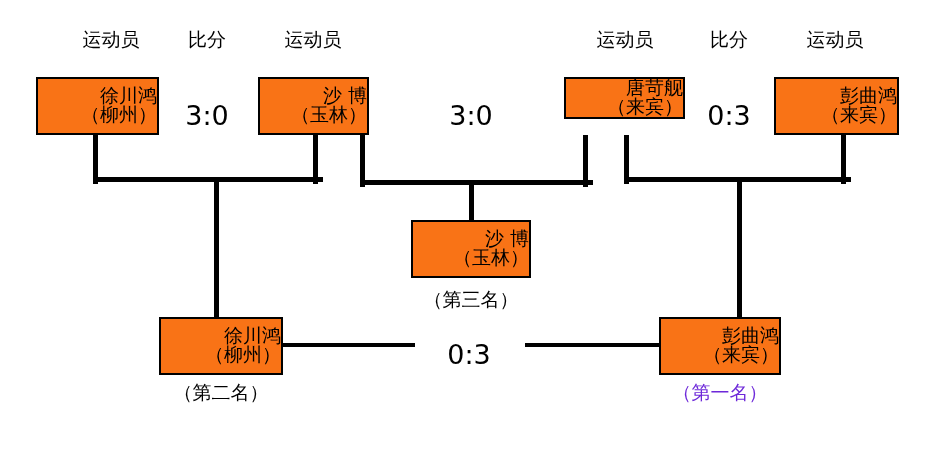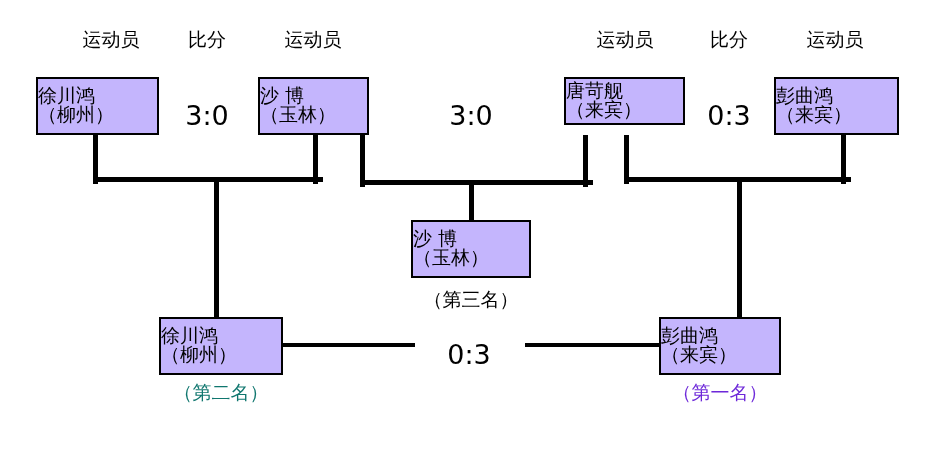--- a/index.html
+++ b/index.html
@@ -22,24 +22,24 @@
     line-height:1;
     white-space:nowrap;
     text-align:center;
     letter-spacing:0px;
   }
   
   .pbox{
     position:absolute;
     box-sizing:border-box;
     border:2px solid #000;
-    background:#c4b5fd;
+    background:#f97316;
     display:flex;
     flex-direction:column;
-    align-items:flex-start;
+    align-items:flex-end;
     justify-content:center;
     line-height:1.12;
     font-size:19px;
     color:#000;
     white-space:nowrap;
   }
   .pbox .pname{letter-spacing:0px;}
   .pbox .pcity{letter-spacing:0px;font-family:Liberation Mono, monospace;}
   
   .score{
@@ -91,21 +91,21 @@
     <div class="ln" style="left: 281px; top: 343px; width: 134px; height: 4px; background: rgb(0, 0, 0);"></div>
     <div class="ln" style="left: 525px; top: 343px; width: 136px; height: 4px; background: rgb(0, 0, 0);"></div>
     <div class="pbox" style="left: 36px; top: 77px; width: 123px; height: 58px; border-color: rgb(0, 0, 0); color: rgb(0, 0, 0);">
       <div class="pname">徐川鸿</div>
       <div class="pcity">（柳州）</div>
     </div>
     <div class="pbox" style="left: 258px; top: 77px; width: 111px; height: 58px; border-color: rgb(0, 0, 0); color: rgb(0, 0, 0);">
       <div class="pname">沙 博</div>
       <div class="pcity">（玉林）</div>
     </div>
-    <div class="pbox" style="left: 564px; top: 77px; width: 121px; height: 48px; border-color: rgb(0, 0, 0); color: rgb(0, 0, 0);">
+    <div class="pbox" style="left: 564px; top: 77px; width: 121px; height: 42px; border-color: rgb(0, 0, 0); color: rgb(0, 0, 0);">
       <div class="pname">唐苛舰</div>
       <div class="pcity">（来宾）</div>
     </div>
     <div class="pbox" style="left: 774px; top: 77px; width: 125px; height: 58px; border-color: rgb(0, 0, 0); color: rgb(0, 0, 0);">
       <div class="pname">彭曲鸿</div>
       <div class="pcity">（来宾）</div>
     </div>
     <div class="pbox" style="left: 411px; top: 220px; width: 120px; height: 58px; border-color: rgb(0, 0, 0); color: rgb(0, 0, 0);">
       <div class="pname">沙 博</div>
       <div class="pcity">（玉林）</div>
@@ -116,15 +116,15 @@
     </div>
     <div class="pbox" style="left: 659px; top: 317px; width: 122px; height: 58px; border-color: rgb(0, 0, 0); color: rgb(0, 0, 0);">
       <div class="pname">彭曲鸿</div>
       <div class="pcity">（来宾）</div>
     </div>
     <div class="score" style="left: 172px; top: 94px; width: 70px; color: rgb(0, 0, 0);">3:0</div>
     <div class="score" style="left: 426px; top: 94px; width: 90px; color: rgb(0, 0, 0);">3:0</div>
     <div class="score" style="left: 694px; top: 94px; width: 70px; color: rgb(0, 0, 0);">0:3</div>
     <div class="score" style="left: 424px; top: 333px; width: 90px; color: rgb(0, 0, 0);">0:3</div>
     <div class="rank" style="left: 411px; top: 290px; width: 120px; color: rgb(0, 0, 0);">（第三名）</div>
-    <div class="rank" style="left: 159px; top: 383px; width: 124px; color: #0f766e;">（第二名）</div>
+    <div class="rank" style="left: 159px; top: 383px; width: 124px; color: #000000;">（第二名）</div>
     <div class="rank" style="left: 659px; top: 383px; width: 122px; color: #6d28d9;">（第一名）</div>
   </div>
 
 </body></html>

